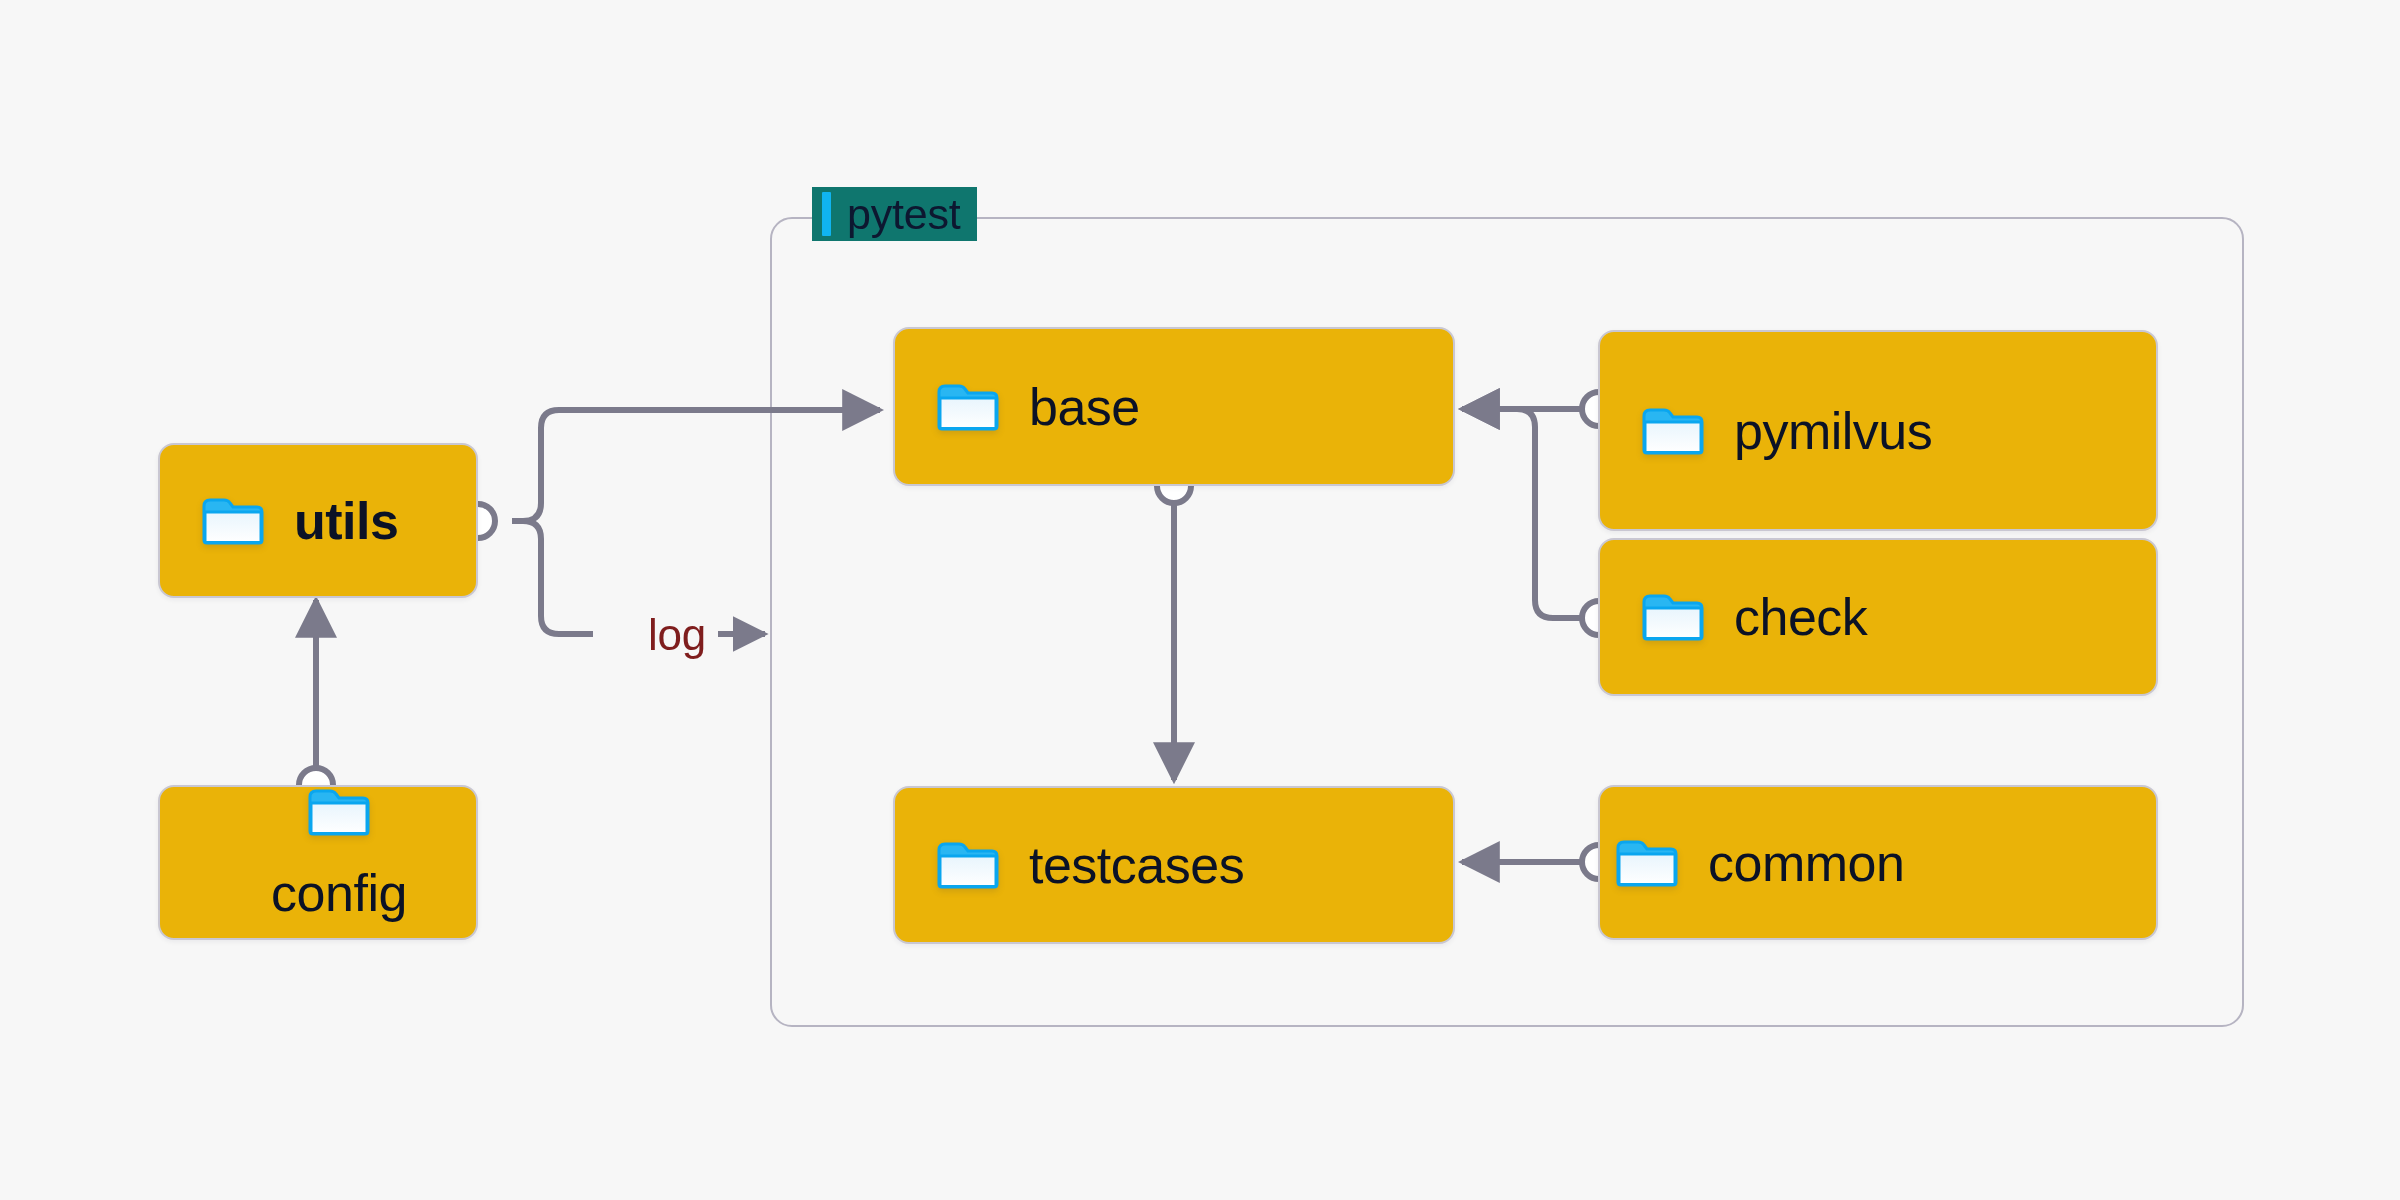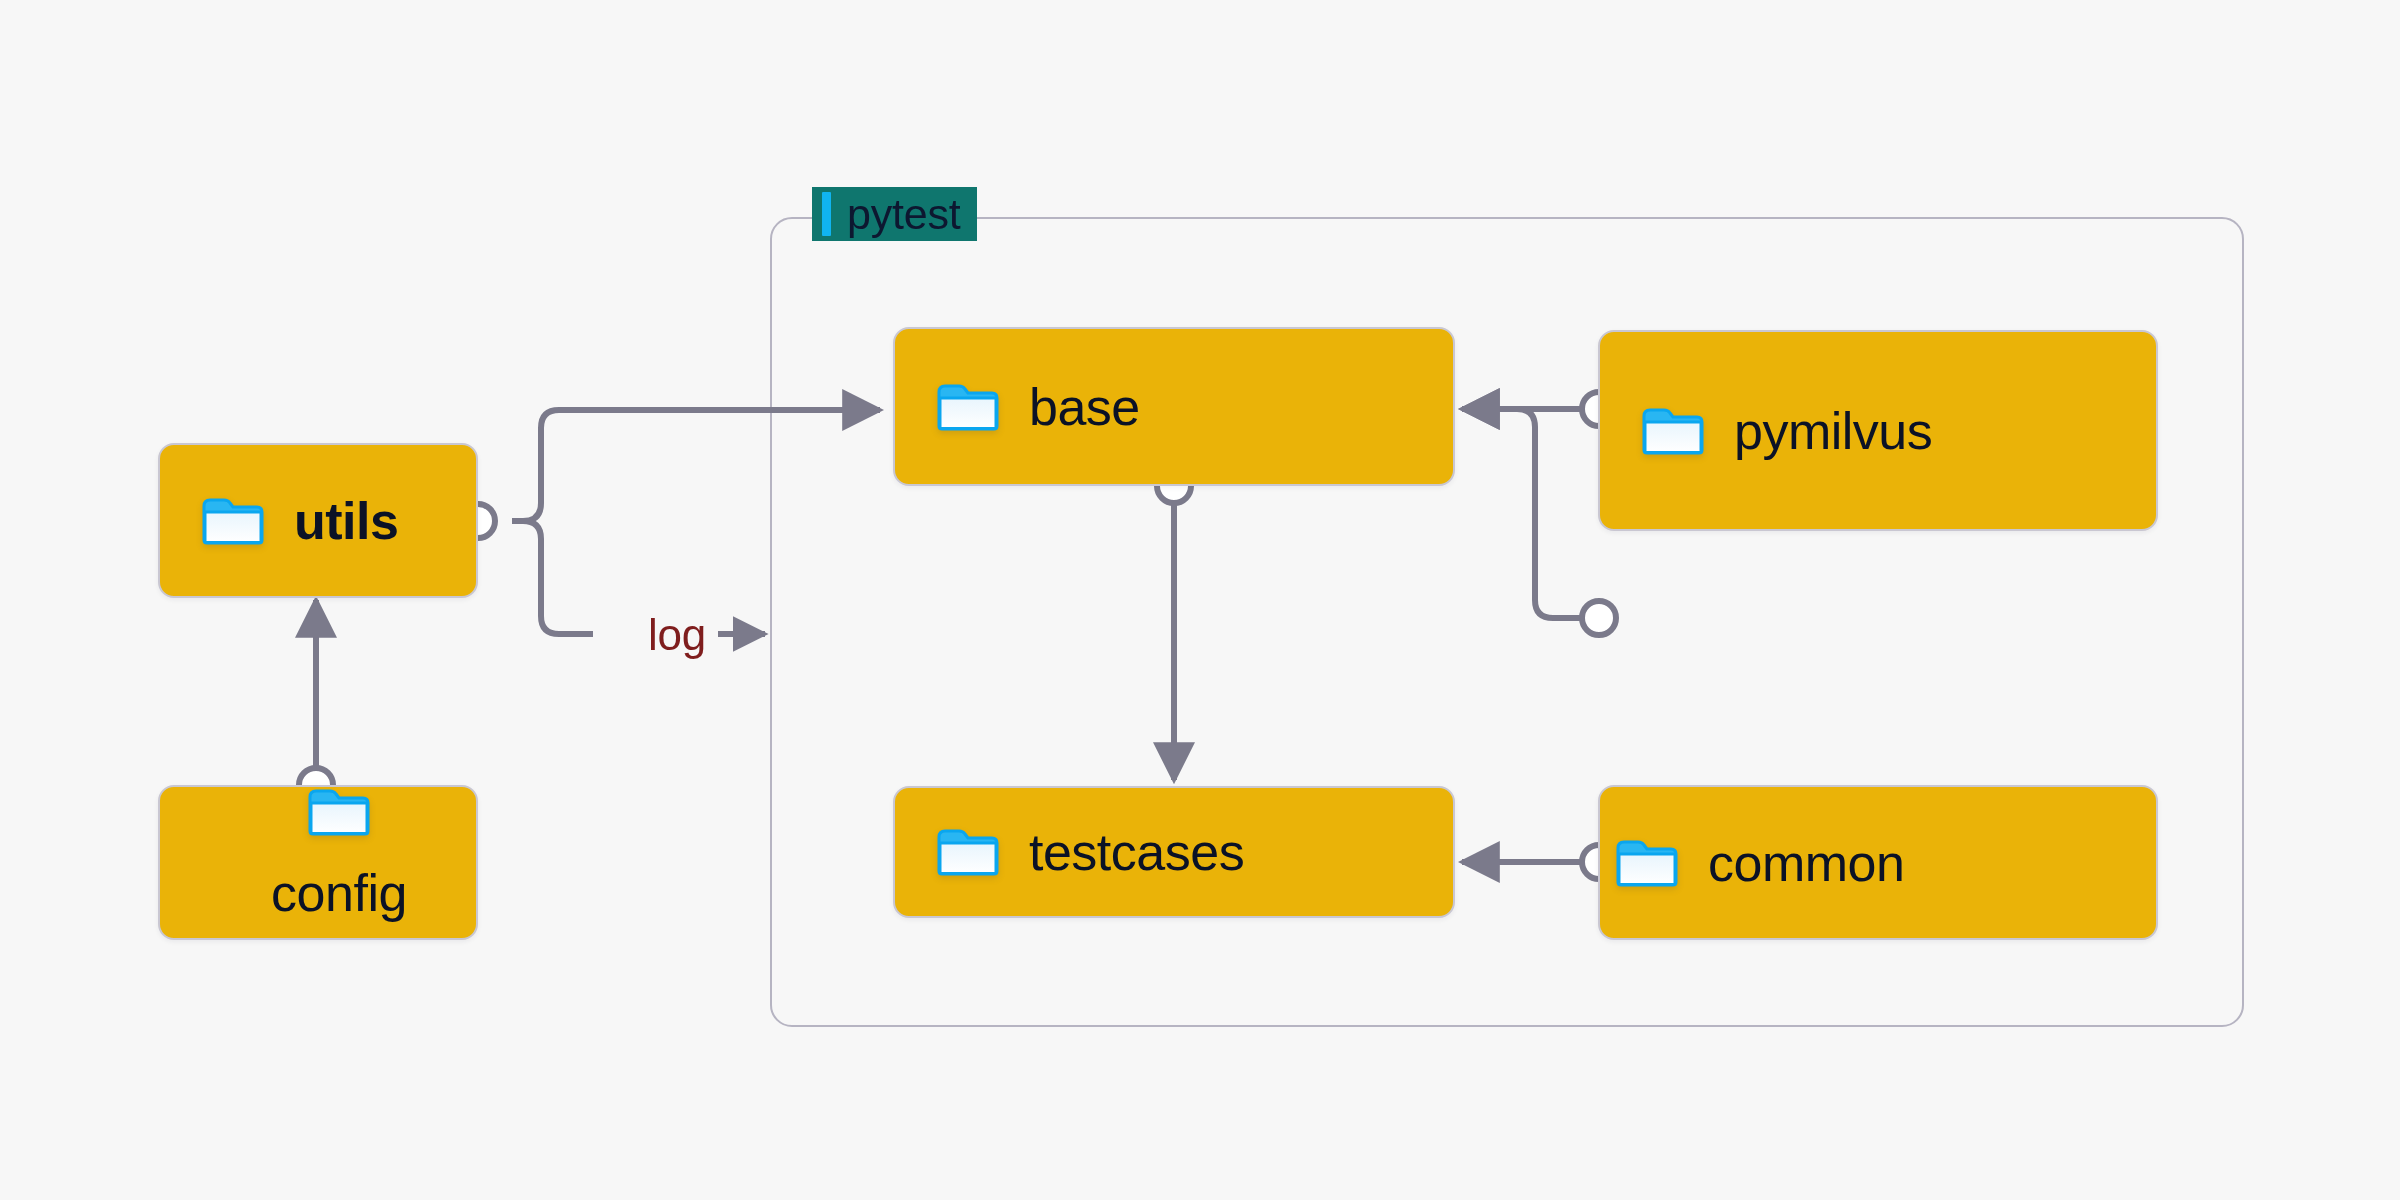--- a/index.html
+++ b/index.html
@@ -195,40 +195,49 @@
   <div class="node" style="left:893px; top:327px; width:562px; height:159px;">
     <span class="folder">
       <svg width="62" height="50" viewBox="0 0 62 50" xmlns="http://www.w3.org/2000/svg">
         <path d="M2 10 Q2 4 8 4 L22 4 Q26 4 28 7 L31 11 L55 11 Q60 11 60 16 L60 44 Q60 47 57 47 L5 47 Q2 47 2 44 Z" fill="#29b6f2" stroke="#0aa6ef" stroke-width="3" stroke-linejoin="round"></path>
         <path d="M3 16 L59 16 L59 45 Q59 46.5 57.5 46.5 L4.5 46.5 Q3 46.5 3 45 Z" fill="url(#folderGrad)" stroke="#0aa6ef" stroke-width="3" stroke-linejoin="round"></path>
       </svg>
     </span>
     <span class="nlabel">base</span>
   </div>
 
-  <div class="node" style="left:893px; top:786px; width:562px; height:132px;">
+  <div class="node" style="left:893px; top:786px; width:562px; height:158px;">
     <span class="folder">
       <svg width="62" height="50" viewBox="0 0 62 50" xmlns="http://www.w3.org/2000/svg">
         <path d="M2 10 Q2 4 8 4 L22 4 Q26 4 28 7 L31 11 L55 11 Q60 11 60 16 L60 44 Q60 47 57 47 L5 47 Q2 47 2 44 Z" fill="#29b6f2" stroke="#0aa6ef" stroke-width="3" stroke-linejoin="round"></path>
         <path d="M3 16 L59 16 L59 45 Q59 46.5 57.5 46.5 L4.5 46.5 Q3 46.5 3 45 Z" fill="url(#folderGrad)" stroke="#0aa6ef" stroke-width="3" stroke-linejoin="round"></path>
       </svg>
     </span>
     <span class="nlabel">testcases</span>
   </div>
 
   <div class="node" style="left:1598px; top:330px; width:560px; height:201px;">
     <span class="folder">
       <svg width="62" height="50" viewBox="0 0 62 50" xmlns="http://www.w3.org/2000/svg">
         <path d="M2 10 Q2 4 8 4 L22 4 Q26 4 28 7 L31 11 L55 11 Q60 11 60 16 L60 44 Q60 47 57 47 L5 47 Q2 47 2 44 Z" fill="#29b6f2" stroke="#0aa6ef" stroke-width="3" stroke-linejoin="round"></path>
         <path d="M3 16 L59 16 L59 45 Q59 46.5 57.5 46.5 L4.5 46.5 Q3 46.5 3 45 Z" fill="url(#folderGrad)" stroke="#0aa6ef" stroke-width="3" stroke-linejoin="round"></path>
       </svg>
     </span>
     <span class="nlabel">pymilvus</span>
   </div>
 
+  <div class="node" style="left:1598px; top:538px; width:560px; height:158px;">
+    <span class="folder">
+      <svg width="62" height="50" viewBox="0 0 62 50" xmlns="http://www.w3.org/2000/svg">
+        <path d="M2 10 Q2 4 8 4 L22 4 Q26 4 28 7 L31 11 L55 11 Q60 11 60 16 L60 44 Q60 47 57 47 L5 47 Q2 47 2 44 Z" fill="#29b6f2" stroke="#0aa6ef" stroke-width="3" stroke-linejoin="round"></path>
+        <path d="M3 16 L59 16 L59 45 Q59 46.5 57.5 46.5 L4.5 46.5 Q3 46.5 3 45 Z" fill="url(#folderGrad)" stroke="#0aa6ef" stroke-width="3" stroke-linejoin="round"></path>
+      </svg>
+    </span>
+    <span class="nlabel">check</span>
+  </div>
 
   <div class="node" style="left:1598px; top:785px; width:560px; height:155px;padding-left:16px;">
     <span class="folder">
       <svg width="62" height="50" viewBox="0 0 62 50" xmlns="http://www.w3.org/2000/svg">
         <path d="M2 10 Q2 4 8 4 L22 4 Q26 4 28 7 L31 11 L55 11 Q60 11 60 16 L60 44 Q60 47 57 47 L5 47 Q2 47 2 44 Z" fill="#29b6f2" stroke="#0aa6ef" stroke-width="3" stroke-linejoin="round"></path>
         <path d="M3 16 L59 16 L59 45 Q59 46.5 57.5 46.5 L4.5 46.5 Q3 46.5 3 45 Z" fill="url(#folderGrad)" stroke="#0aa6ef" stroke-width="3" stroke-linejoin="round"></path>
       </svg>
     </span>
     <span class="nlabel">common</span>
   </div>

